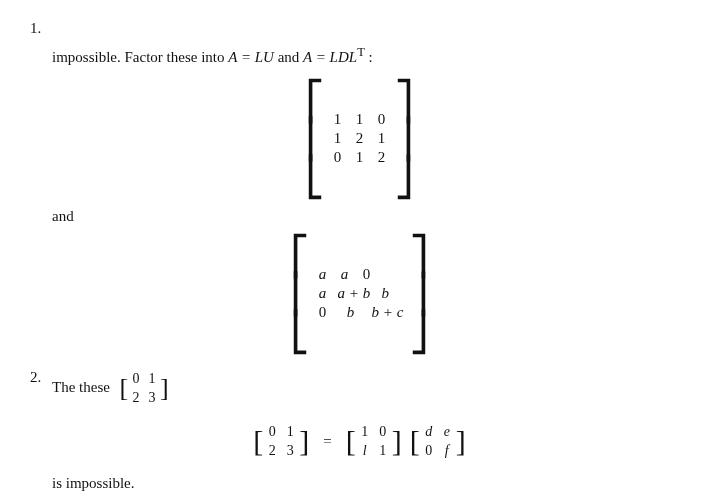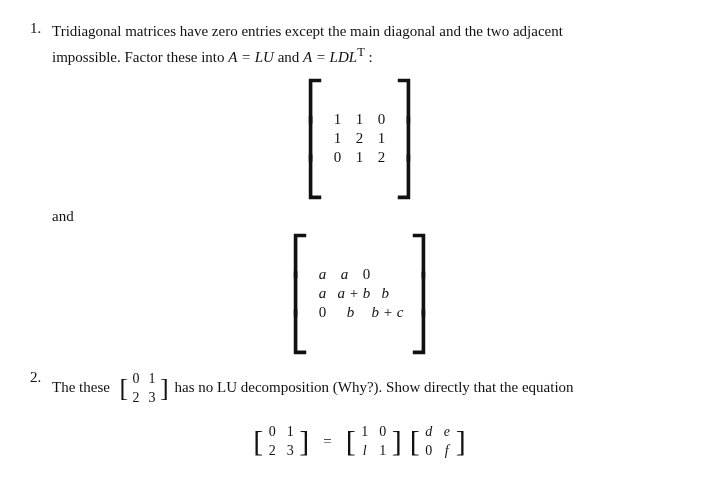--- a/index.html
+++ b/index.html
@@ -116,21 +116,21 @@
     .italic { font-style: italic; }
     .math { font-style: italic; }
   </style>
 </head>
 <body>
 
 <div class="problem">
   <div class="problem-header">
     <span class="problem-number">1.</span>
     <div class="problem-text">
-      <span>Tridiagonal matrices have zero entries except the main diagonal and the two adjacent</span><br>
+      <br>
       <span>impossible. Factor these into </span><span class="math">A = LU</span><span> and </span><span class="math">A = LDL</span><sup>T</sup><span> :</span>
     </div>
   </div>
 
   <div class="matrix-block">
     <div class="matrix-wrapper">
       <div class="matrix-bracket-left">⎡<br style="line-height:0">⎢<br style="line-height:0">⎣</div>
       <div class="matrix-row-group">
         <div class="matrix-cell-row">
           <span class="cell">1</span>
@@ -190,21 +190,21 @@
           <span class="inline-cell-row">
             <span class="inline-cell">0</span>
             <span class="inline-cell">1</span>
           </span>
           <span class="inline-cell-row">
             <span class="inline-cell">2</span>
             <span class="inline-cell">3</span>
           </span>
         </span>
         <span class="inline-matrix-bracket">]</span>
-      </span>&nbsp;<span>has no LU decomposition (Why?). Show directly that the equation</span>
+      </span>&nbsp;
     </div>
   </div>
 
   <div class="eq-line">
 
     <span class="inline-matrix-wrapper">
       <span class="inline-matrix-bracket" style="font-size:30px;">[</span>
       <span class="inline-matrix-cells">
         <span class="inline-cell-row">
           <span class="inline-cell" style="min-width:18px;">0</span>
@@ -244,14 +244,15 @@
         </span>
         <span class="inline-cell-row">
           <span class="inline-cell" style="min-width:18px;">0</span>
           <span class="inline-cell italic" style="min-width:18px;">f</span>
         </span>
       </span>
       <span class="inline-matrix-bracket" style="font-size:30px;">]</span>
     </span>
   </div>
 
+  <div class="indent is-impossible">is impossible.</div>
 
 </div>
 
 </body></html>

